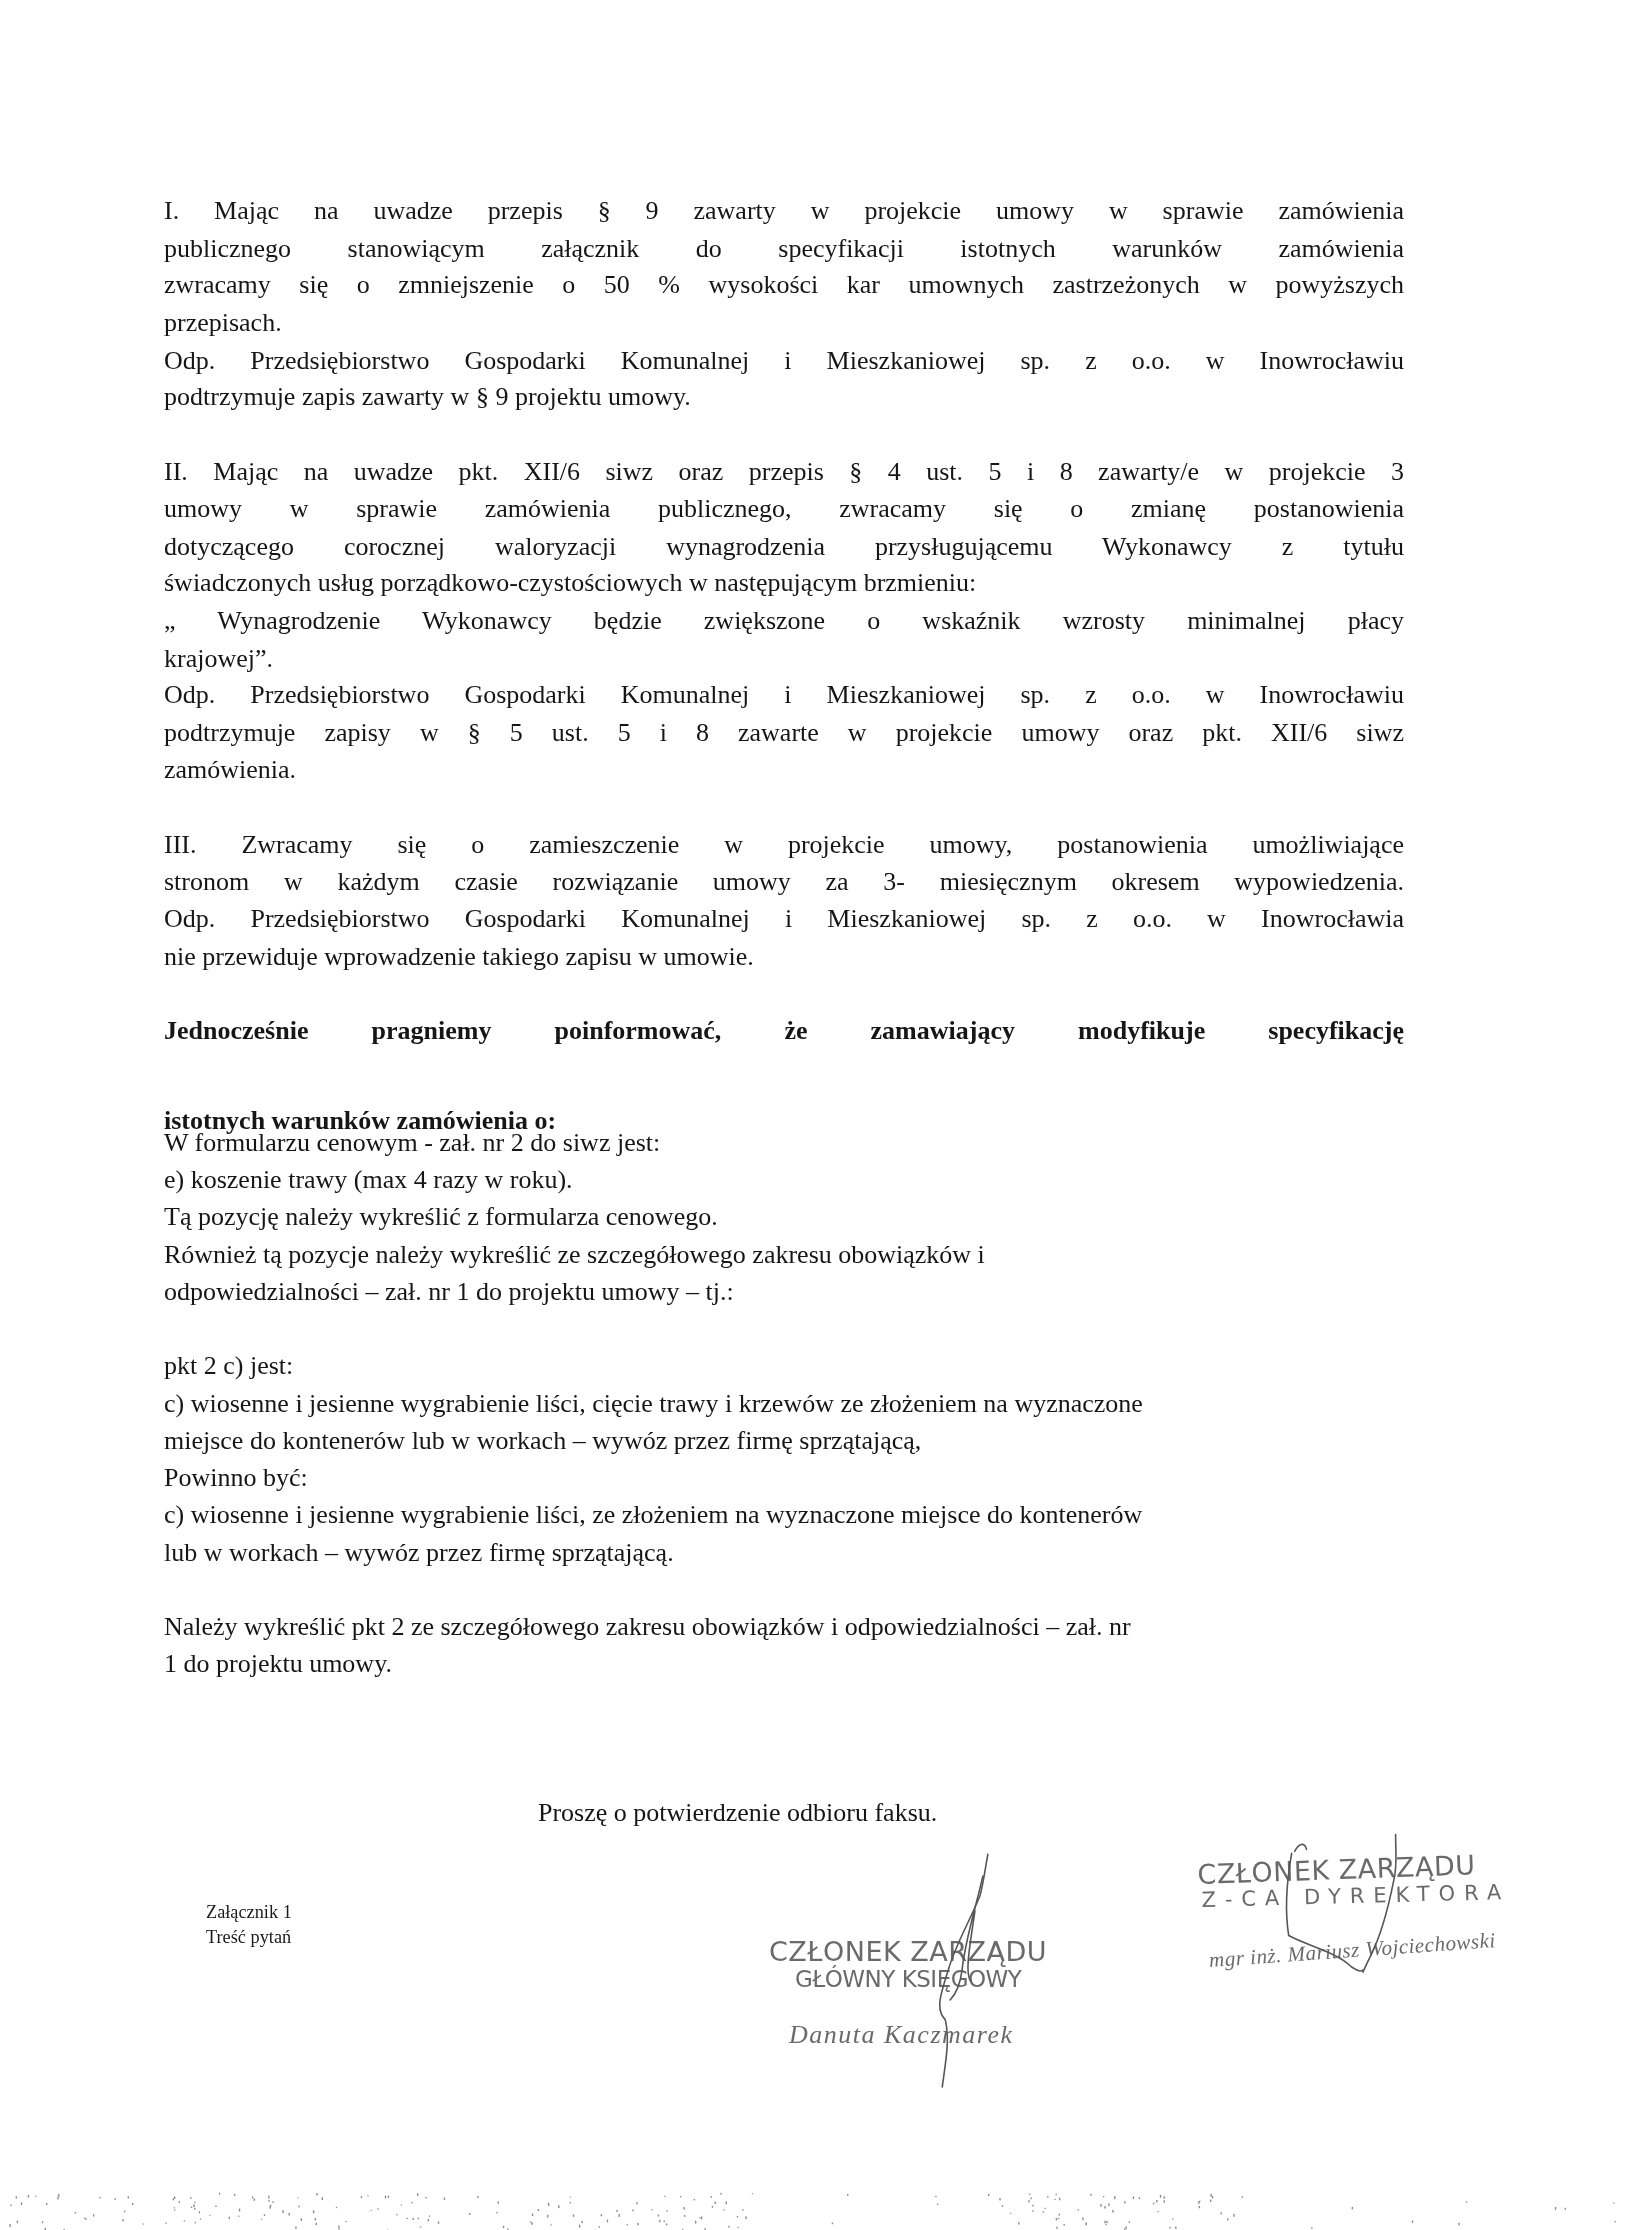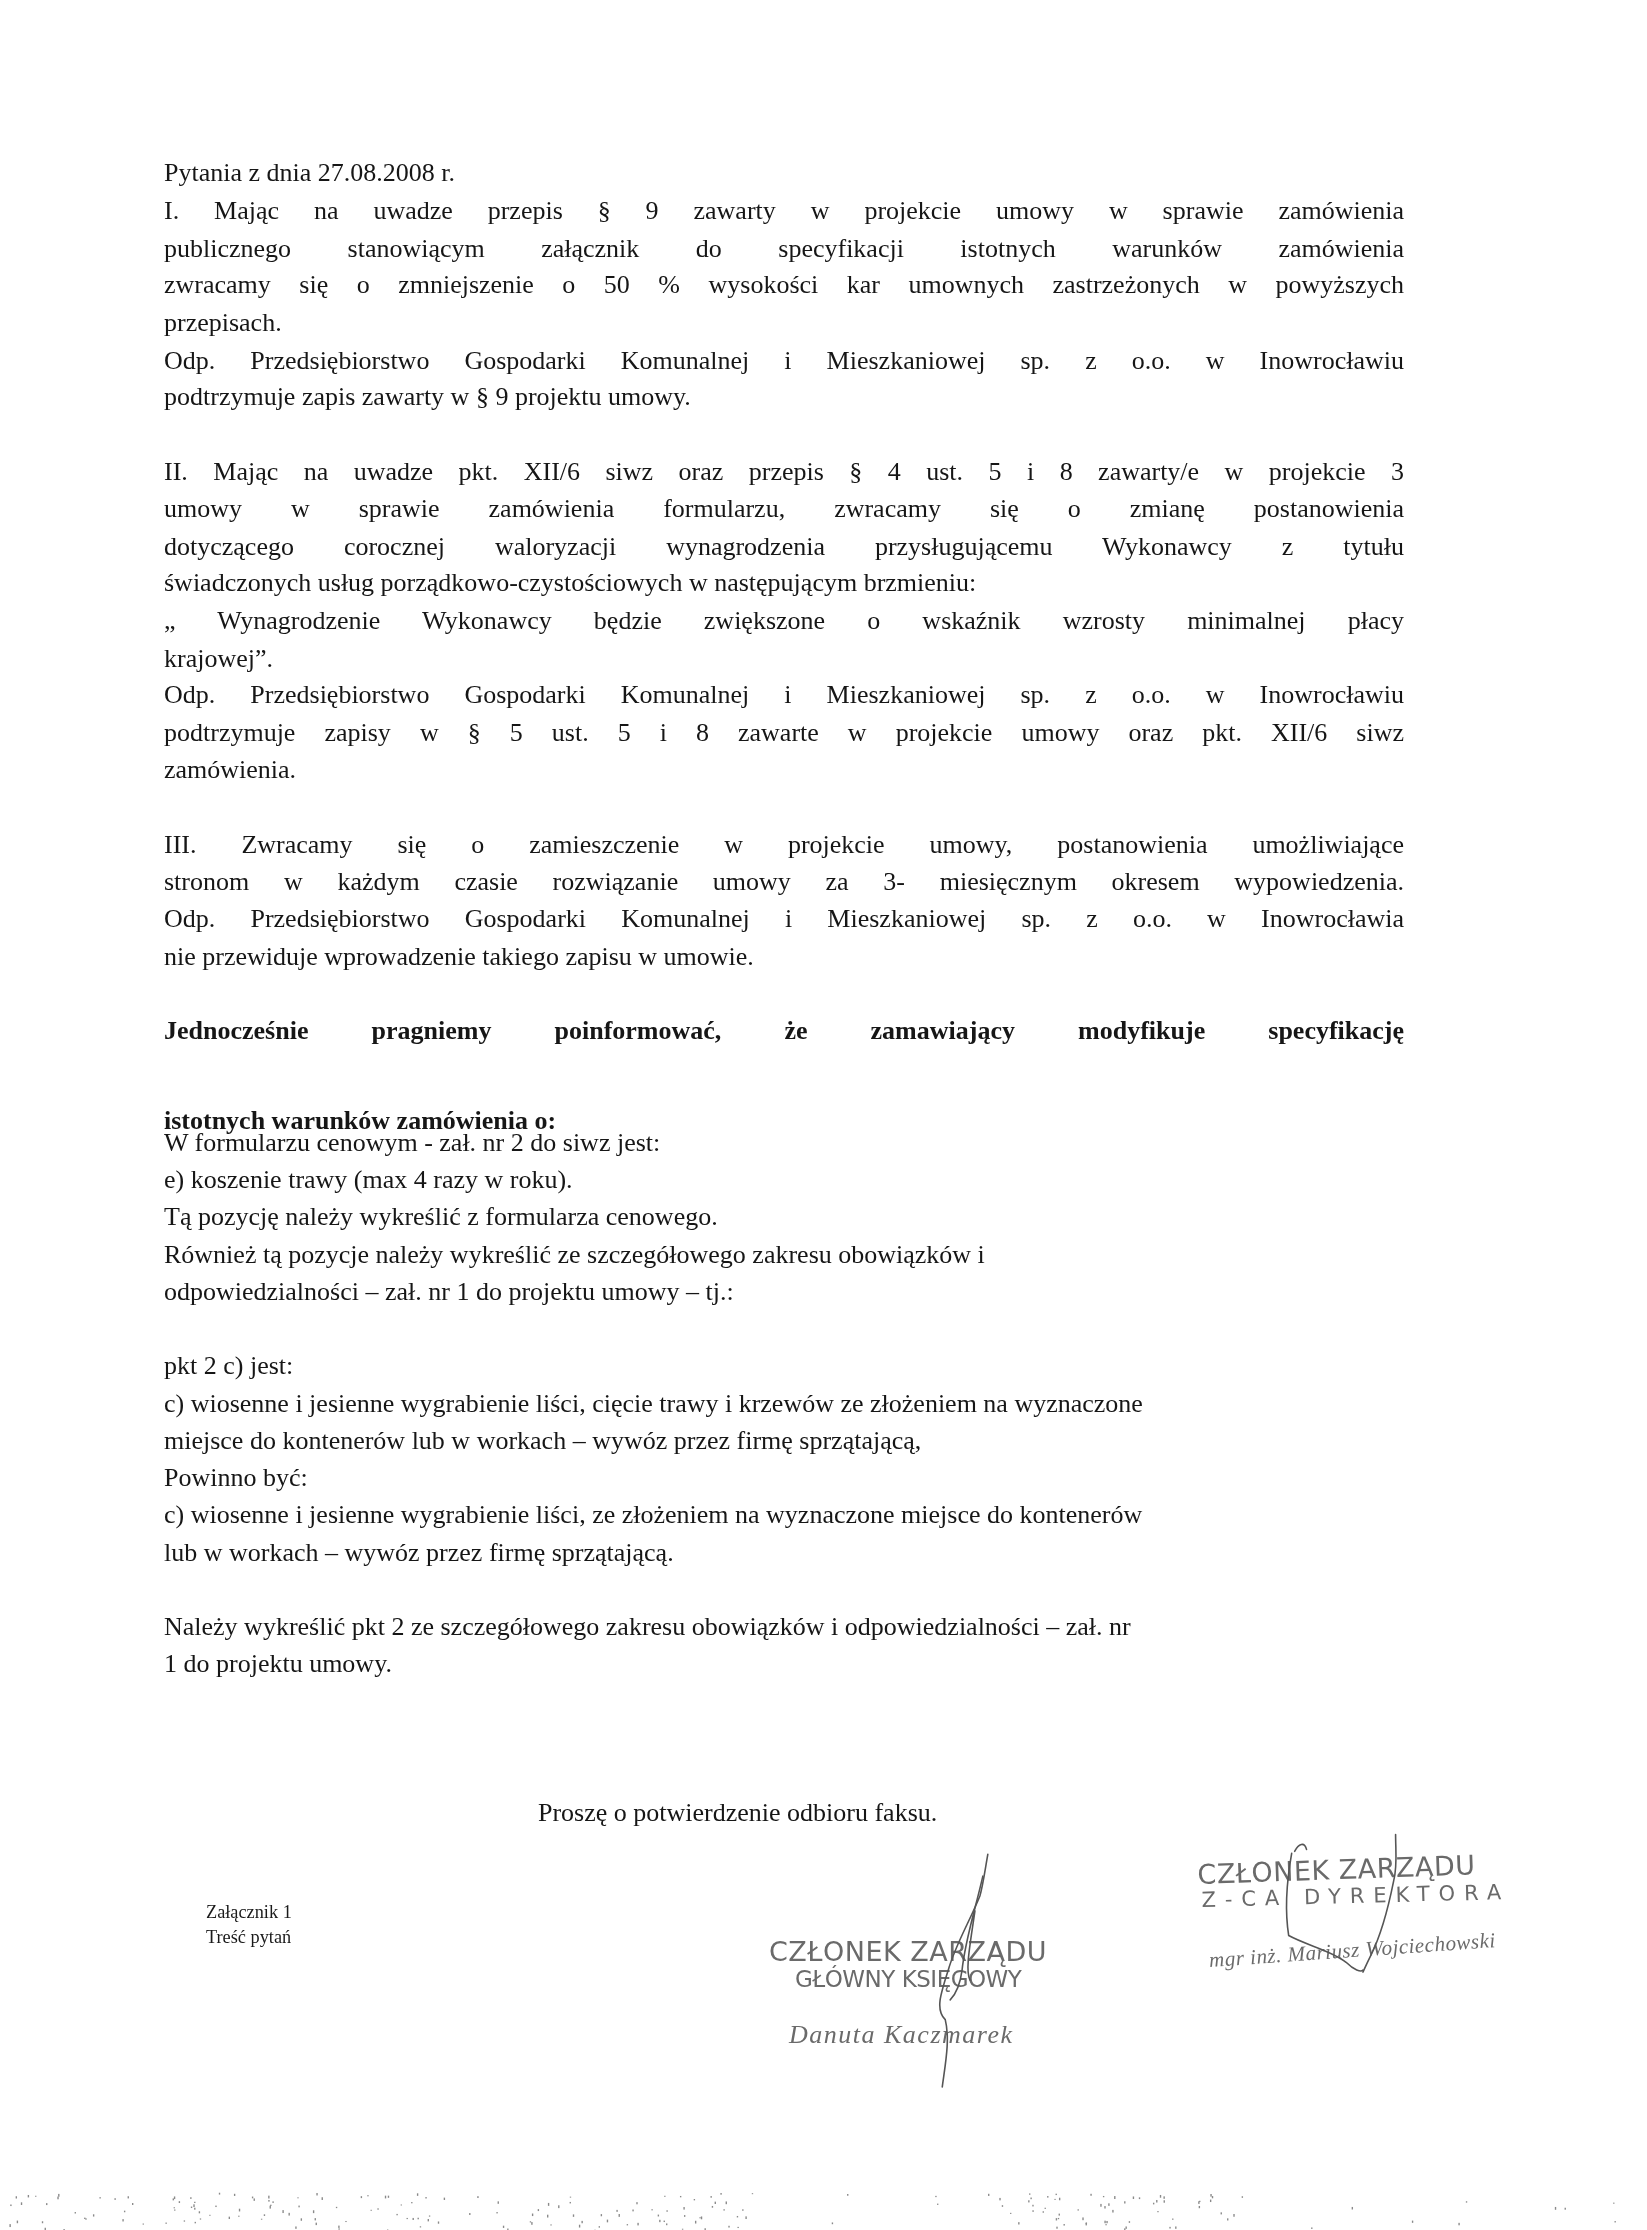--- a/index.html
+++ b/index.html
@@ -28,36 +28,35 @@
       font-style: italic; color: #6a6a6a; white-space: nowrap;
     }
     svg.sig { position: absolute; left: 0; top: 0; width: 1647px; height: 2231px; pointer-events: none; }
     .noise { position: absolute; left: 0; top: 2178px; width: 1647px; height: 52px; }
   </style>
 </head>
 <body>
 
 <div class="page">
 
-  <div class="line" style="top:158px">Pytania z dnia 27.08.2008 r.</div>
 
   <div>
     <div class="line j" style="top:196px">I. Mając na uwadze przepis § 9 zawarty w projekcie umowy w sprawie zamówienia</div>
     <div class="line j" style="top:234px">publicznego stanowiącym załącznik do specyfikacji istotnych warunków zamówienia</div>
     <div class="line j" style="top:270px">zwracamy się o zmniejszenie o 50 % wysokości kar umownych zastrzeżonych w powyższych</div>
     <div class="line" style="top:308px">przepisach.</div>
   </div>
   <div>
     <div class="line j" style="top:346px">Odp. Przedsiębiorstwo Gospodarki Komunalnej i Mieszkaniowej sp. z o.o. w Inowrocławiu</div>
     <div class="line" style="top:382px">podtrzymuje zapis zawarty w § 9 projektu umowy.</div>
   </div>
 
   <div>
     <div class="line j" style="top:457px">II. Mając na uwadze pkt. XII/6 siwz oraz przepis § 4 ust. 5 i 8 zawarty/e w projekcie 3</div>
-    <div class="line j" style="top:494px">umowy w sprawie zamówienia formularzu, zwracamy się o zmianę postanowienia</div>
+    <div class="line j" style="top:494px">umowy w sprawie zamówienia publicznego, zwracamy się o zmianę postanowienia</div>
     <div class="line j" style="top:532px">dotyczącego corocznej waloryzacji wynagrodzenia przysługującemu Wykonawcy z tytułu</div>
     <div class="line" style="top:568px">świadczonych usług porządkowo-czystościowych w następującym brzmieniu:</div>
     <div class="line j" style="top:606px">„ Wynagrodzenie Wykonawcy będzie zwiększone o wskaźnik wzrosty minimalnej płacy</div>
     <div class="line" style="top:644px">krajowej”.</div>
   </div>
   <div>
     <div class="line j" style="top:680px">Odp. Przedsiębiorstwo Gospodarki Komunalnej i Mieszkaniowej sp. z o.o. w Inowrocławiu</div>
     <div class="line j" style="top:718px">podtrzymuje zapisy w  § 5 ust. 5 i 8   zawarte w projekcie umowy oraz pkt. XII/6 siwz</div>
     <div class="line" style="top:755px">zamówienia.</div>
   </div>

